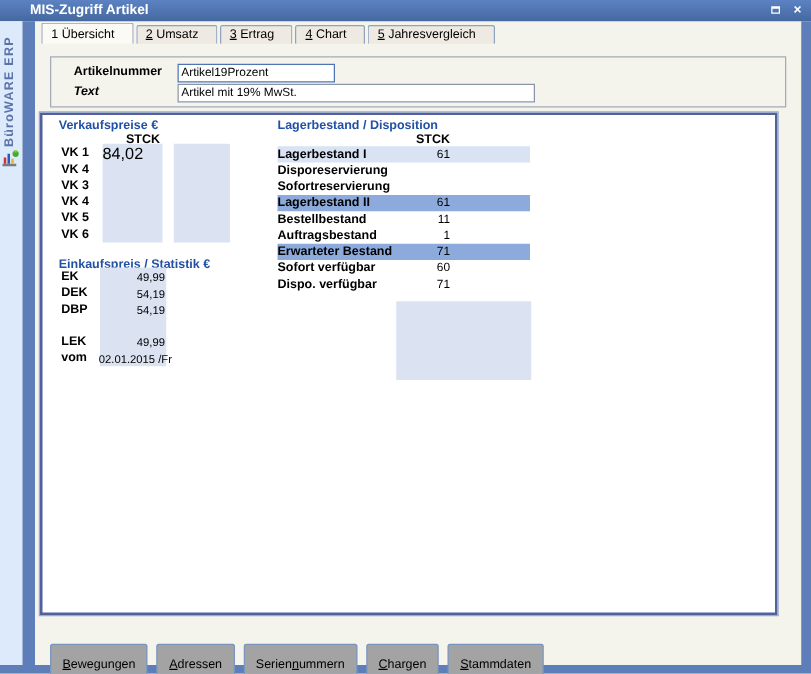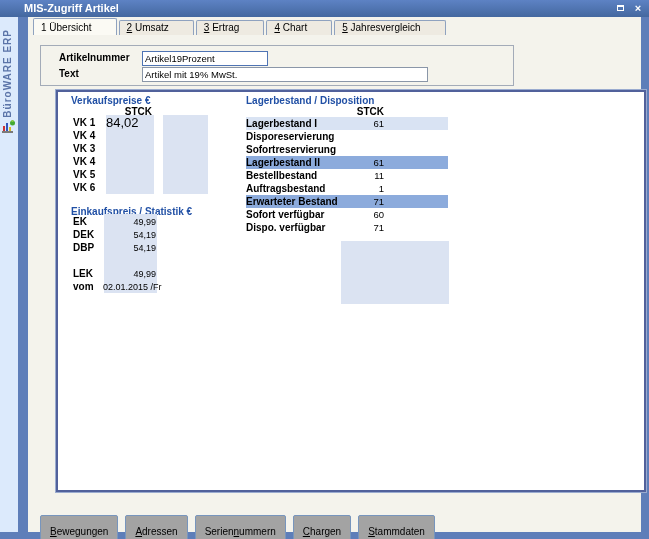--- a/index.html
+++ b/index.html
@@ -32,40 +32,40 @@
   }
   .side-icon{position:absolute;left:1px;top:102px;width:15px;height:15px;}
   .leftstrip{position:absolute;left:18px;top:17px;width:10px;height:515px;background:#5e7eb9;}
   .rightstrip{position:absolute;left:641px;top:17px;width:8px;height:515px;background:#5e7eb9;}
   .bottomstrip{position:absolute;left:0;top:532px;width:649px;height:7px;background:#5e7eb9;}
 
   
   .tabs{position:absolute;left:33px;top:19px;height:16px;display:flex;gap:2px;align-items:flex-end;}
   .tab{
     background:#eeeae1;border:1px solid #8fa2bf;border-bottom:none;
-    border-radius:2px 2px 0 0;padding:1px 24px 1px 7px;
+    border-radius:2px 2px 0 0;padding:1px 14px 1px 7px;
     font-size:10px;line-height:12px;color:#000;cursor:default;white-space:nowrap;
   }
   .tab.active{background:#fbfaf4;padding-top:3px;position:relative;z-index:2;}
   .tab u{text-decoration:underline;}
 
   
-  .formbox{position:absolute;left:40px;top:45px;width:474px;height:41px;border:1px solid #a3abb8;box-sizing:border-box;padding-left:16px;}
+  .formbox{position:absolute;left:40px;top:45px;width:589px;height:41px;border:1px solid #a3abb8;box-sizing:border-box;padding-left:16px;}
   .form-label{position:absolute;left:18px;font-size:10px;font-weight:bold;color:#000;}
   .form-input{
     position:absolute;left:101px;height:13px;font-size:9.5px;padding:0 2px;margin:0;
     border:1px solid #8a96a8;background:#fff;font-family:"Liberation Sans",sans-serif;box-sizing:content-box;
   }
   .input-artnr{top:5px;width:120px;border-color:#4f74b4;}
   .input-text{top:21px;width:280px;}
-  .label-artnr{top:6px;} .label-text{top:22px;}
+  .label-artnr{top:6px;} .label-text{top:22px;font-style:italic;}
 
   
   .panel{
-    position:absolute;left:56px;top:90px;width:590px;height:402px;
+    position:absolute;left:32px;top:90px;width:590px;height:402px;
     background:#fff;border:2px solid #51619b;outline:1px solid #9aabcf;box-sizing:border-box;
   }
   .panel *{box-sizing:border-box;}
   .sec-title{position:absolute;font-size:10px;font-weight:bold;color:#2150a5;white-space:nowrap;}
   .unit-head{position:absolute;font-size:10px;font-weight:bold;color:#000;text-align:right;}
 
   
   .sales-title{left:13px;top:3px;}
   .sales-unit{left:48px;top:14px;width:46px;}
   .box{position:absolute;background:#dbe3f2;}

